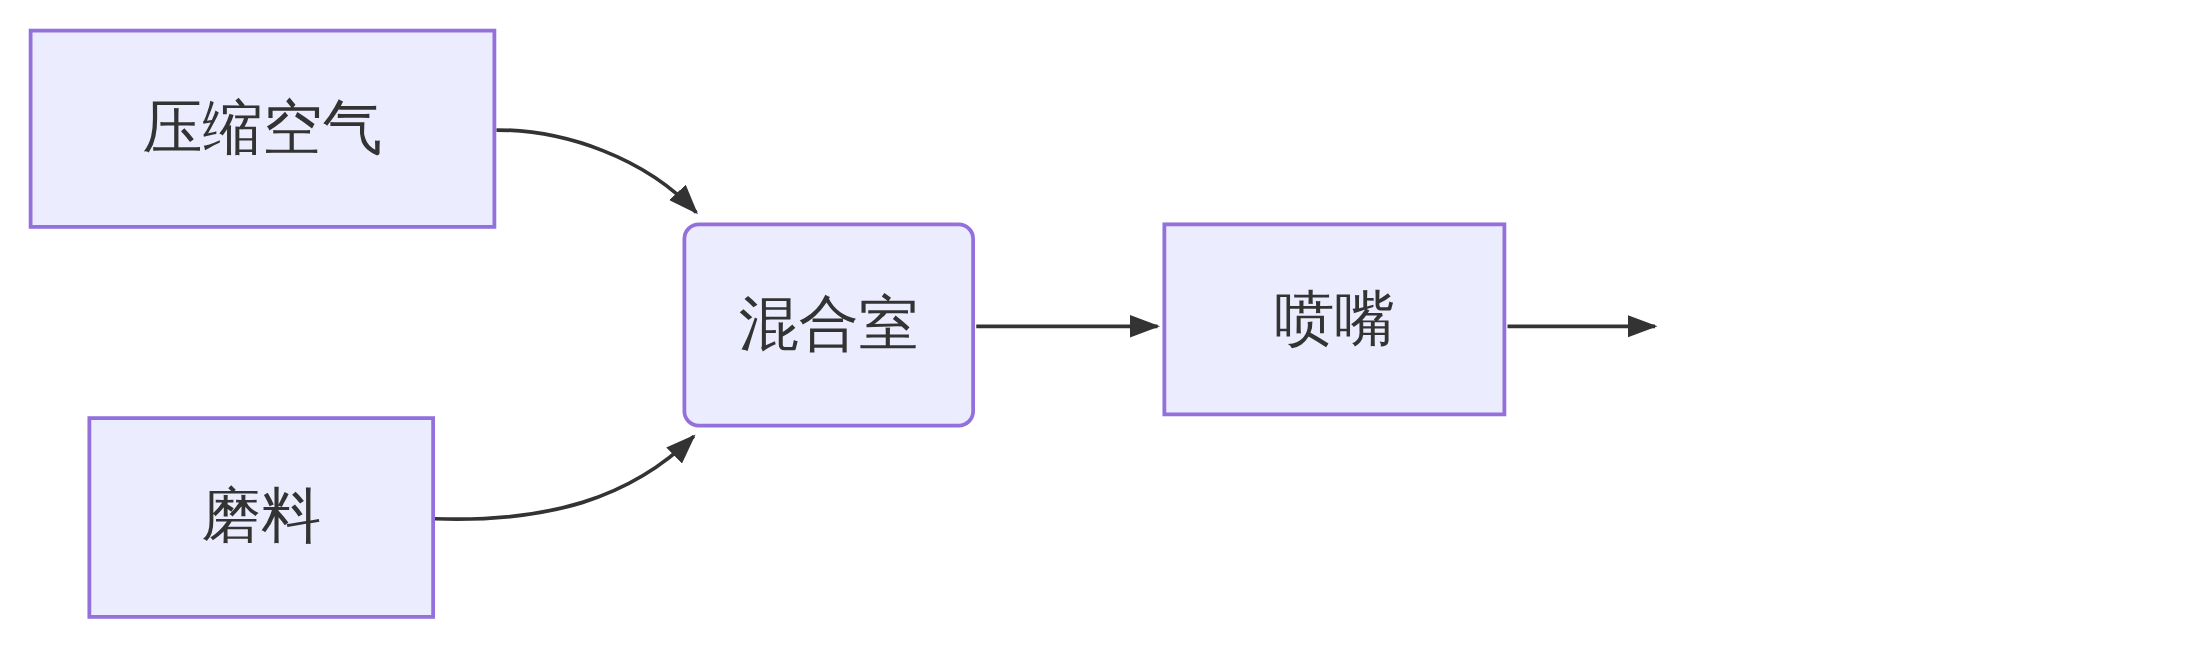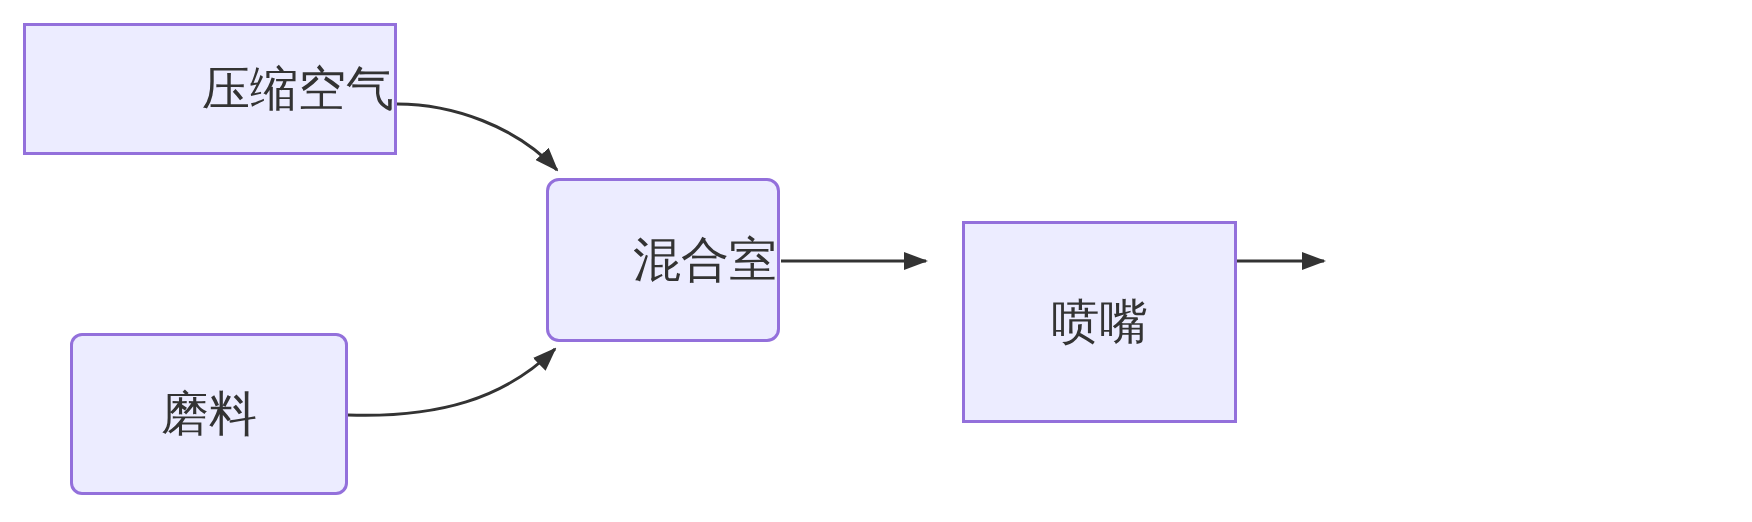--- a/index.html
+++ b/index.html
@@ -39,25 +39,25 @@
     background: var(--node_fill, #ECECFF);
     border: 3px solid var(--node_border, #9370DB);
     display: flex;
     align-items: center;
     justify-content: center;
     color: var(--text, #333333);
     font-size: 48px;
     line-height: 1.2;
     white-space: nowrap;
   }
-  .node.rounded { border-radius: 13px; justify-content: flex-end; }
-  #node-compressed-air   { left: 23px;   top: 23px;  width: 374px; height: 132px; justify-content: flex-end; }
-  #node-abrasive         { left: 70px;   top: 333px; width: 278px; height: 162px; border-radius: 12px; }
+  .node.rounded { border-radius: 13px; }
+  #node-compressed-air   { left: 23px;   top: 23px;  width: 374px; height: 160px; }
+  #node-abrasive         { left: 70px;   top: 333px; width: 278px; height: 162px; }
   #node-mixing-chamber   { left: 546px;  top: 178px; width: 234px; height: 164px; }
-  #node-nozzle           { left: 962px;  top: 178px; width: 275px; height: 202px; margin-top: 43px; }
+  #node-nozzle           { left: 930px;  top: 178px; width: 275px; height: 155px; }
   #node-workpiece        { left: 1328px; top: 179px; width: 399px; height: 163px; }
 </style>
 </head>
 <body>
 
 <div class="canvas">
 
   <svg class="edge-layer" viewBox="0 0 1752 522" xmlns="http://www.w3.org/2000/svg" aria-hidden="true">
     <defs>
       <marker id="arrowhead" viewBox="0 0 24 18" refX="22" refY="9" markerWidth="24" markerHeight="18" markerUnits="userSpaceOnUse" orient="auto">

